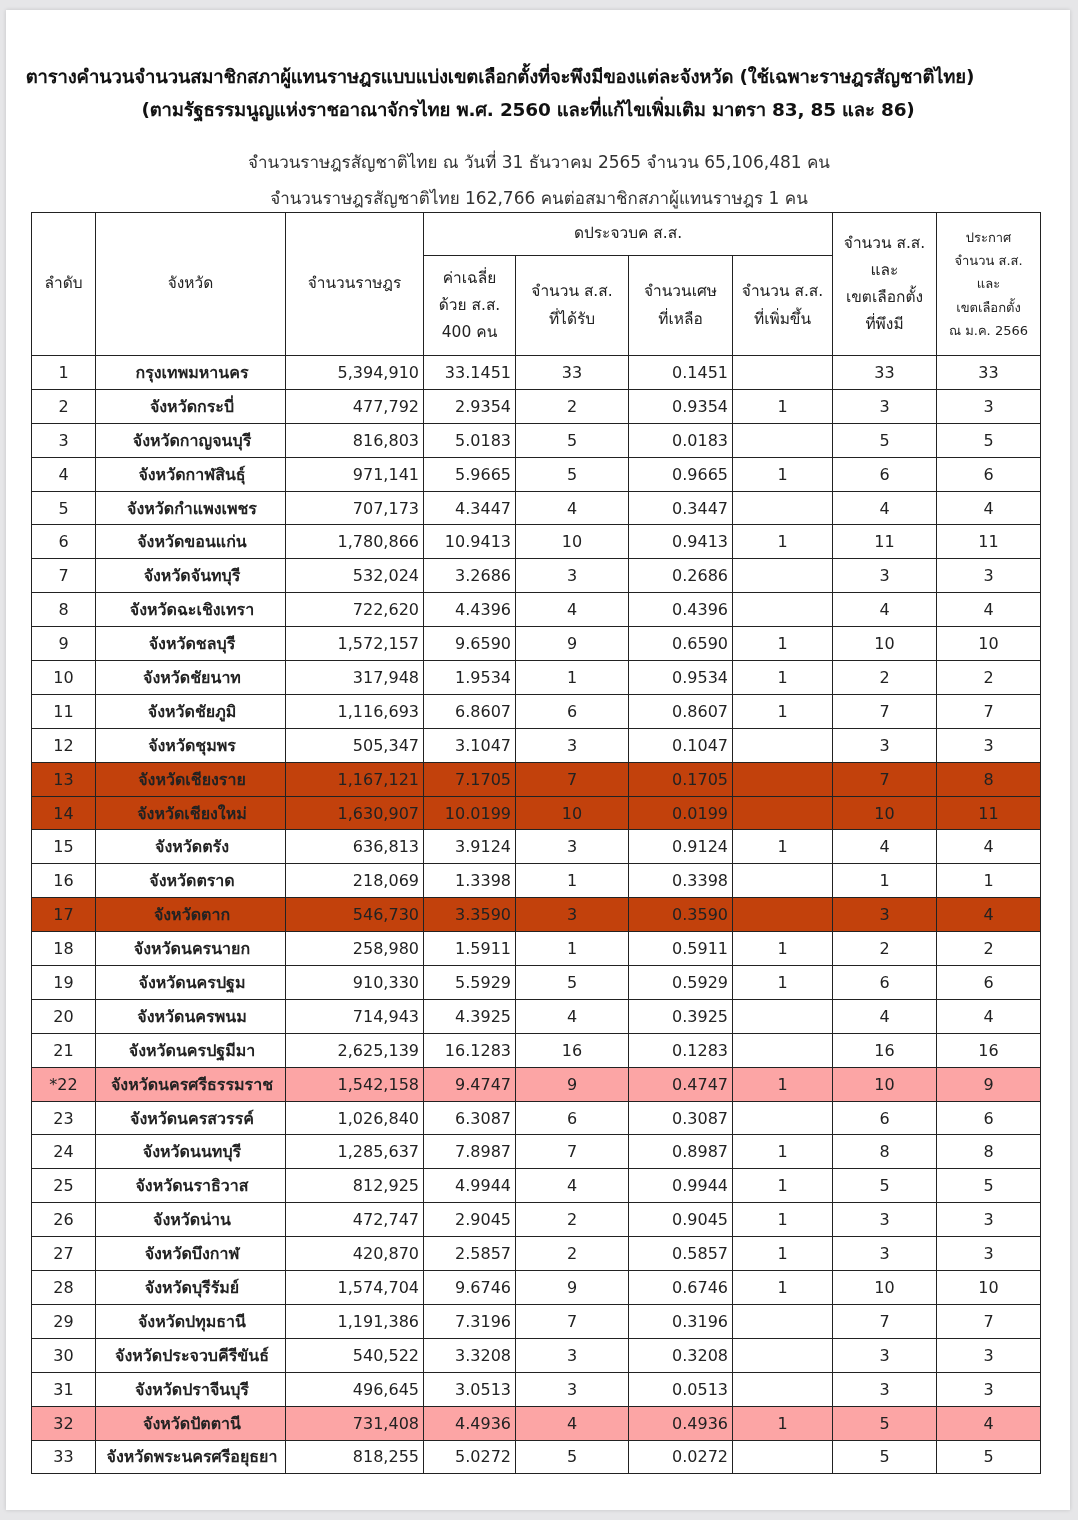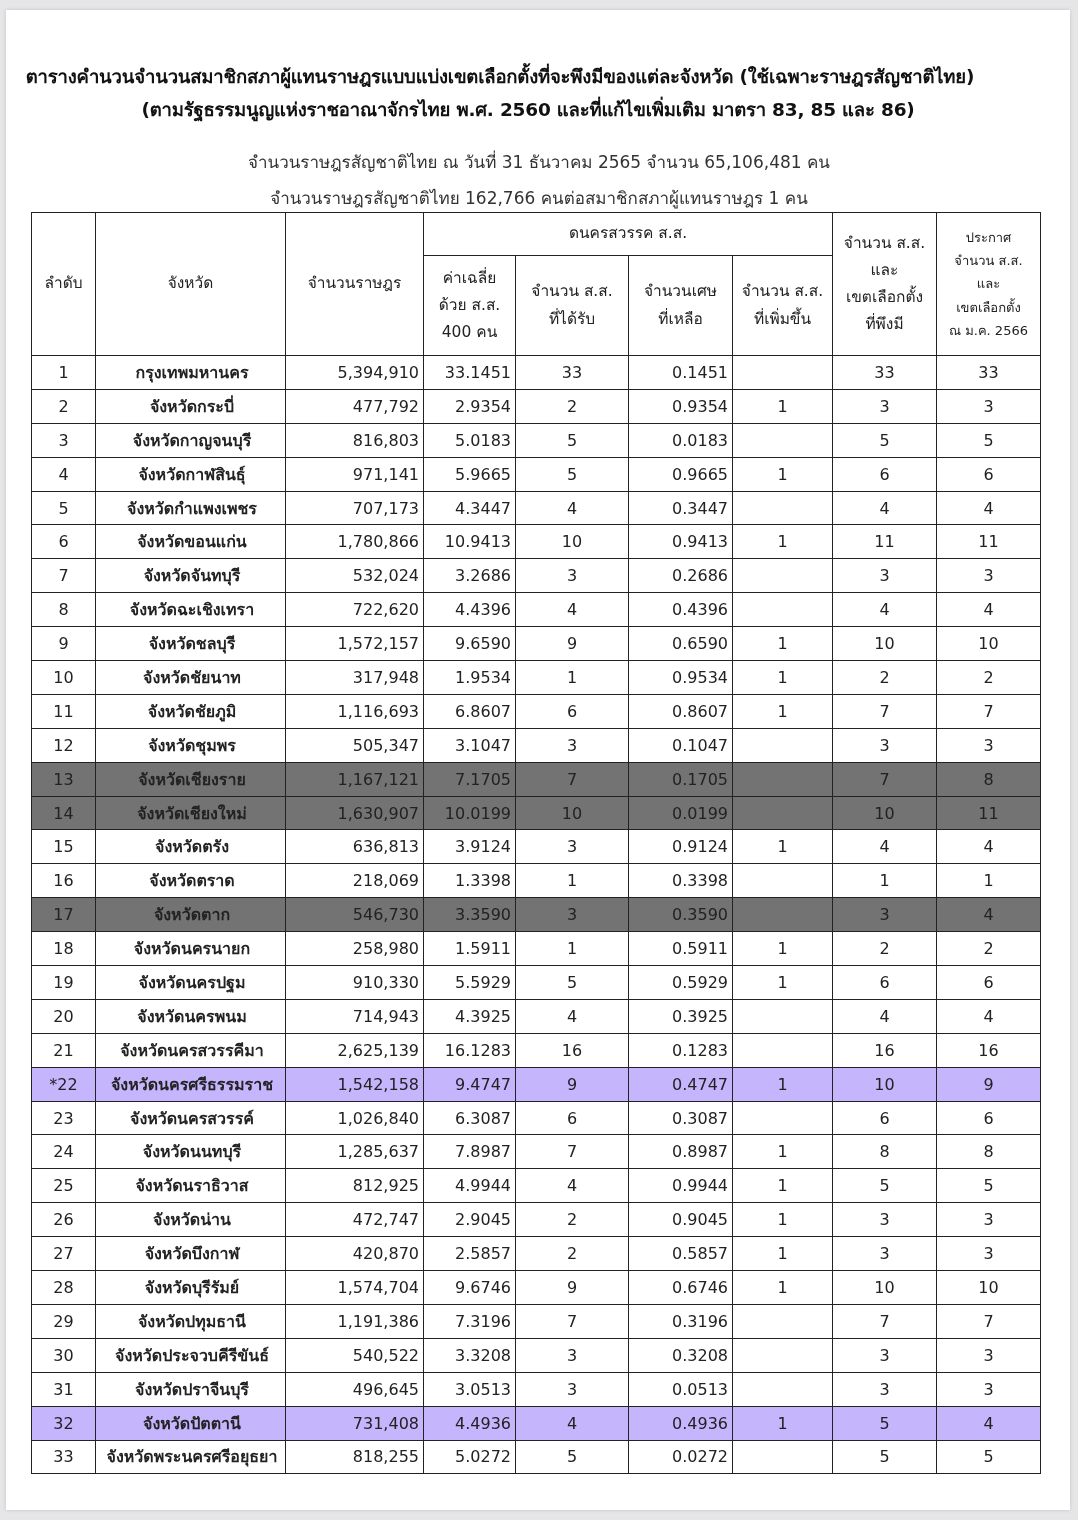--- a/index.html
+++ b/index.html
@@ -28,22 +28,22 @@
     table-layout:fixed; width:1009px;
   }
   th, td {
     border:1.5px solid #222; font-size:16px; color:#222; padding:0; overflow:hidden; white-space:nowrap;
   }
   th { font-weight:normal; text-align:center; font-size:15.5px; line-height:1.75; }
   td { height:32.9px; }
   td.c { text-align:center; }
   td.r { text-align:right; padding-right:4px; }
   td.l { text-align:center; padding-left:3px;font-weight:bold; }
-  tr.yellow td { background:#737373; }
-  tr.blue td { background:#c4b5fd; }
+  tr.yellow td { background:#c2410c; }
+  tr.blue td { background:#fca5a5; }
 </style>
 </head>
 <body>
 
 <div class="page"></div>
 
 <div class="title t1">ตารางคำนวนจำนวนสมาชิกสภาผู้แทนราษฎรแบบแบ่งเขตเลือกตั้งที่จะพึงมีของแต่ละจังหวัด (ใช้เฉพาะราษฎรสัญชาติไทย)</div>
 <div class="title t2">(ตามรัฐธรรมนูญแห่งราชอาณาจักรไทย พ.ศ. 2560 และที่แก้ไขเพิ่มเติม มาตรา 83, 85 และ 86)</div>
 <div class="sub s1">จำนวนราษฎรสัญชาติไทย ณ วันที่ 31 ธันวาคม 2565 จำนวน 65,106,481 คน</div>
 <div class="sub s2">จำนวนราษฎรสัญชาติไทย 162,766 คนต่อสมาชิกสภาผู้แทนราษฎร 1 คน</div>
@@ -58,21 +58,21 @@
       <col style="width:104px">
     <col style="width:100px">
       <col style="width:104px">
       <col style="width:104px">
   </colgroup>
   <thead>
     <tr>
       <th rowspan="2"><span>ลำดับ</span></th>
       <th rowspan="2"><span>จังหวัด</span></th>
       <th rowspan="2"><span>จำนวนราษฎร</span></th>
-      <th colspan="4" style="height:42px"><span>ดนครสวรรค ส.ส.</span></th>
+      <th colspan="4" style="height:42px"><span>ดประจวบค ส.ส.</span></th>
       <th rowspan="2">
         <div>จำนวน ส.ส.</div>
           <div>และ</div>
         <div>เขตเลือกตั้ง</div>
           <div>ที่พึงมี</div>
       </th>
       <th rowspan="2" style="font-size:13px;line-height:1.8">
         <div>ประกาศ</div>
           <div>จำนวน ส.ส.</div>
         <div>และ</div>
@@ -316,21 +316,21 @@
         <td class="r">714,943</td>
         <td class="r">4.3925</td>
         <td class="c">4</td>
         <td class="r">0.3925</td>
         <td class="c"></td>
         <td class="c">4</td>
         <td class="c">4</td>
       </tr>
       <tr>
         <td class="c">21</td>
-        <td class="l">จังหวัดนครสวรรคีมา</td>
+        <td class="l">จังหวัดนครปฐมีมา</td>
         <td class="r">2,625,139</td>
         <td class="r">16.1283</td>
         <td class="c">16</td>
         <td class="r">0.1283</td>
         <td class="c"></td>
         <td class="c">16</td>
         <td class="c">16</td>
       </tr>
       <tr class="blue">
         <td class="c">*22</td>

